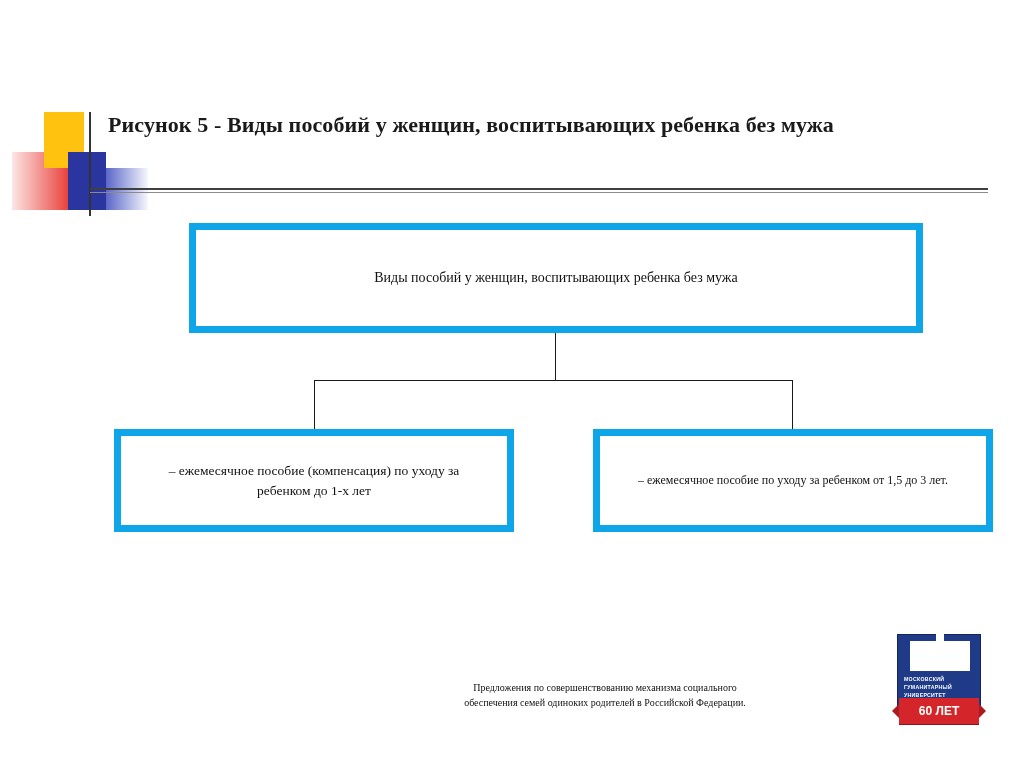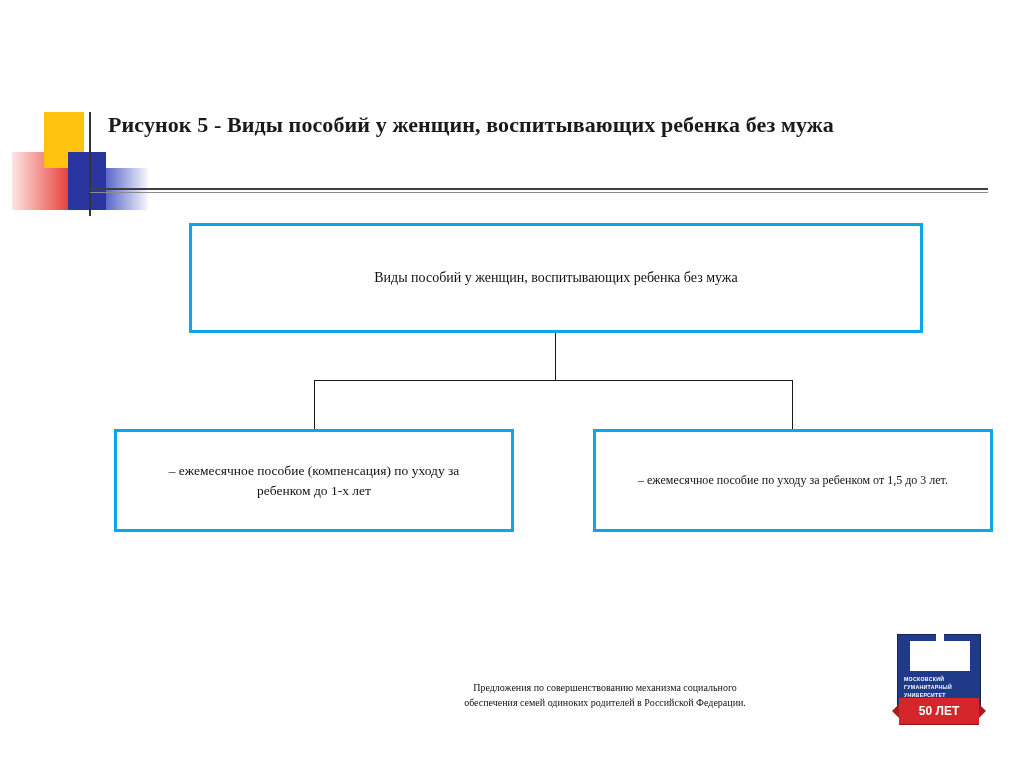--- a/index.html
+++ b/index.html
@@ -84,21 +84,21 @@
     left: 90px;
     top: 192px;
     width: 898px;
     height: 0;
     border-top: 1px solid #8a8a8a;
   }
 
   
   .node {
     position: absolute;
-    border: 3px solid #0ea5e9;
+    border: 7px solid #0ea5e9;
     background: #ffffff;
     box-sizing: border-box;
     display: flex;
     align-items: center;
     justify-content: center;
     text-align: center;
     color: #111111;
   }
   .node-root {
     left: 189px;
@@ -309,16 +309,16 @@
   <div class="logo">
     <div class="logo-box">
       <div class="logo-bldg"></div>
       <div class="logo-lines">
         <div>МОСКОВСКИЙ</div>
         <div>ГУМАНИТАРНЫЙ</div>
         <div>УНИВЕРСИТЕТ</div>
       </div>
       <div class="logo-sub">Основан в 1944 году</div>
     </div>
-    <div class="ribbon">50 ЛЕТ</div>
+    <div class="ribbon">60 ЛЕТ</div>
   </div>
 
 </div>
 
 </body></html>

